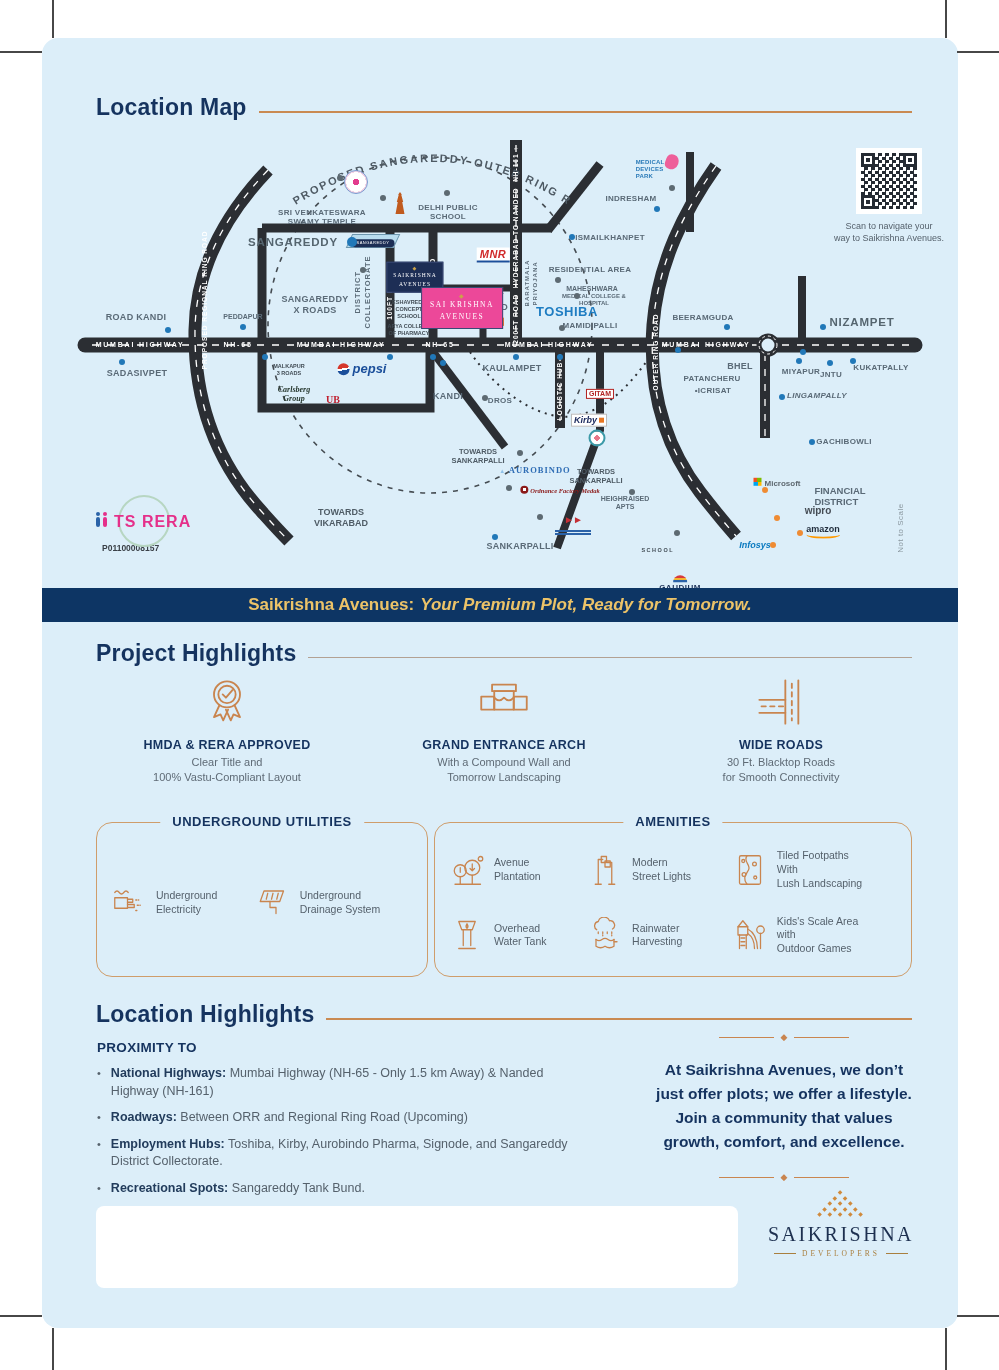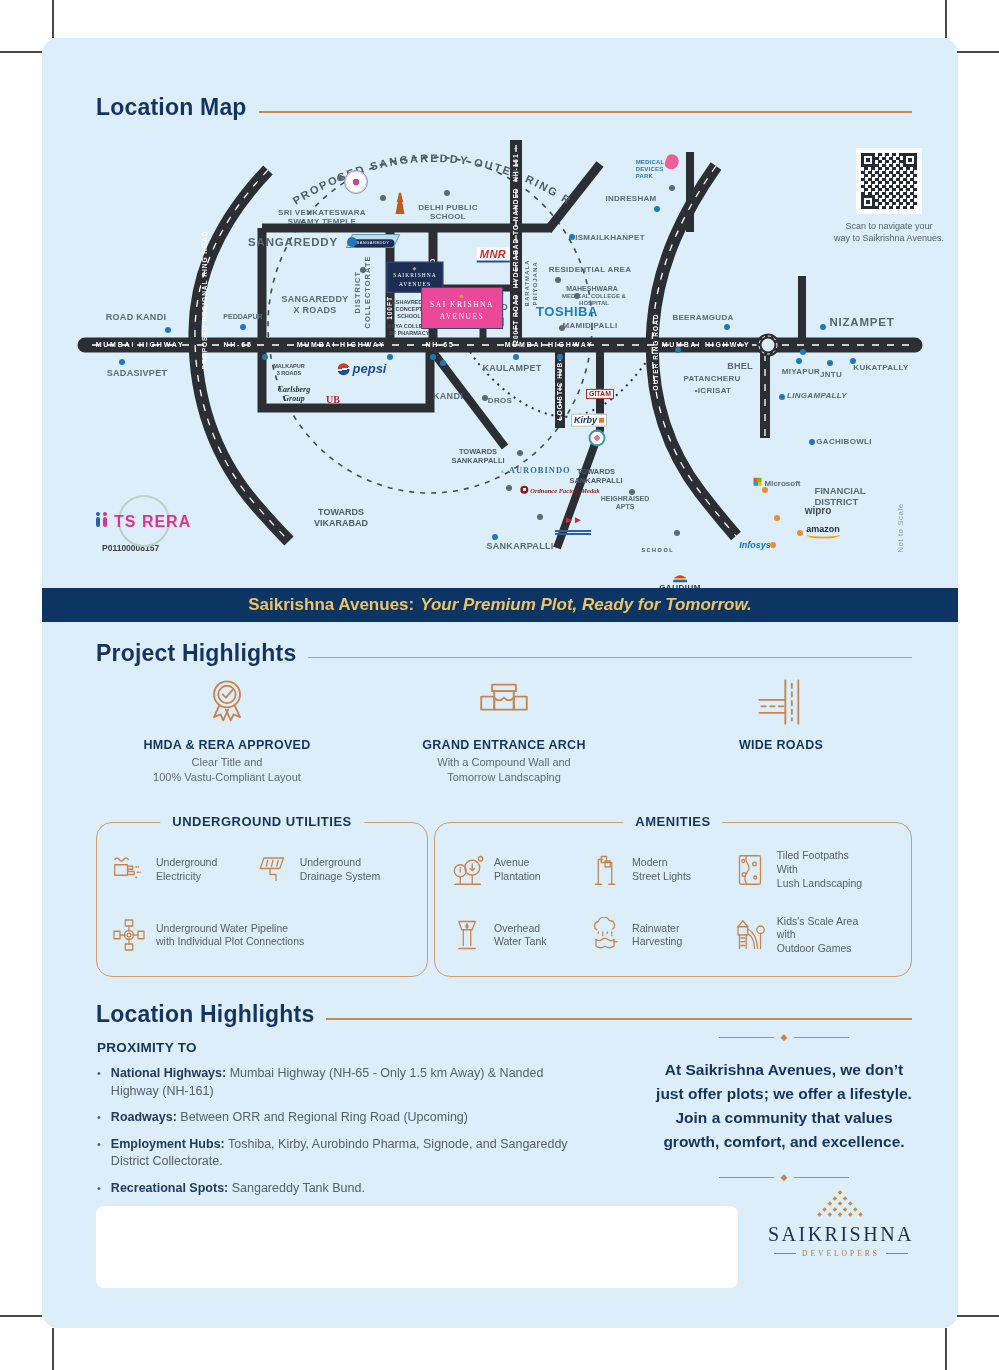--- a/index.html
+++ b/index.html
@@ -412,20 +412,22 @@
 Tomorrow Landscaping</div>
       </div>
       <div class="ph-col">
         <div class="ph-icon"><svg viewBox="0 0 48 48" fill="none" stroke="currentColor" stroke-width="1.7" stroke-linecap="round" stroke-linejoin="round">
             <path d="M28,4V44M40,4V44"></path>
             <path d="M34,7V41" stroke-dasharray="4 4"></path>
             <path d="M4,22H28M4,34H28"></path>
             <path d="M6,28H26" stroke-dasharray="4 4"></path>
           </svg></div>
         <div class="ph-title">WIDE ROADS</div>
+        <div class="ph-desc">30 Ft. Blacktop Roads
+for Smooth Connectivity</div>
       </div>
     </div>
 
   <div class="ibox" style="left:96px;top:822px;width:332px;height:155px">
     <div class="ibox-title">UNDERGROUND UTILITIES</div>
     <div class="igrid" id="ut-grid">
         <div class="uitem">
           <span class="u-icon">
             <svg viewBox="0 0 48 48" fill="none" stroke="currentColor" stroke-width="1.7" stroke-linecap="round" stroke-linejoin="round">
               <path d="M5,10q3,-4 6,0t6,0t6,0"></path>
@@ -440,35 +442,20 @@
         <div class="uitem">
           <span class="u-icon">
             <svg viewBox="0 0 48 48" fill="none" stroke="currentColor" stroke-width="1.7" stroke-linecap="round" stroke-linejoin="round">
               <path d="M12,8h26l-5,14H7z"></path>
               <path d="M17,11l-2,8M24,11l-2,8M31,11l-2,8"></path>
               <path d="M20,22v8h8v8"></path>
             </svg>
           </span>
           <span class="u-label">Underground
 Drainage System</span>
-        </div>
-        <div class="uitem span2">
-          <span class="u-icon">
-            <svg viewBox="0 0 48 48" fill="none" stroke="currentColor" stroke-width="1.7" stroke-linecap="round" stroke-linejoin="round">
-              <rect x="19" y="4" width="10" height="8"></rect>
-              <rect x="19" y="36" width="10" height="8"></rect>
-              <rect x="4" y="19" width="8" height="10"></rect>
-              <rect x="36" y="19" width="8" height="10"></rect>
-              <path d="M24,12v7M24,29v7M12,24h7M29,24h7"></path>
-              <circle cx="24" cy="24" r="6"></circle>
-              <circle cx="24" cy="24" r="2.5"></circle>
-            </svg>
-          </span>
-          <span class="u-label">Underground Water Pipeline
-with Individual Plot Connections</span>
         </div>
       </div>
   </div>
   <div class="ibox" style="left:434px;top:822px;width:478px;height:155px">
     <div class="ibox-title">AMENITIES</div>
     <div class="igrid" id="am-grid">
         <div class="uitem">
           <span class="u-icon">
             <svg viewBox="0 0 48 48" fill="none" stroke="currentColor" stroke-width="1.7" stroke-linecap="round" stroke-linejoin="round">
               <circle cx="15" cy="25" r="8"></circle>

